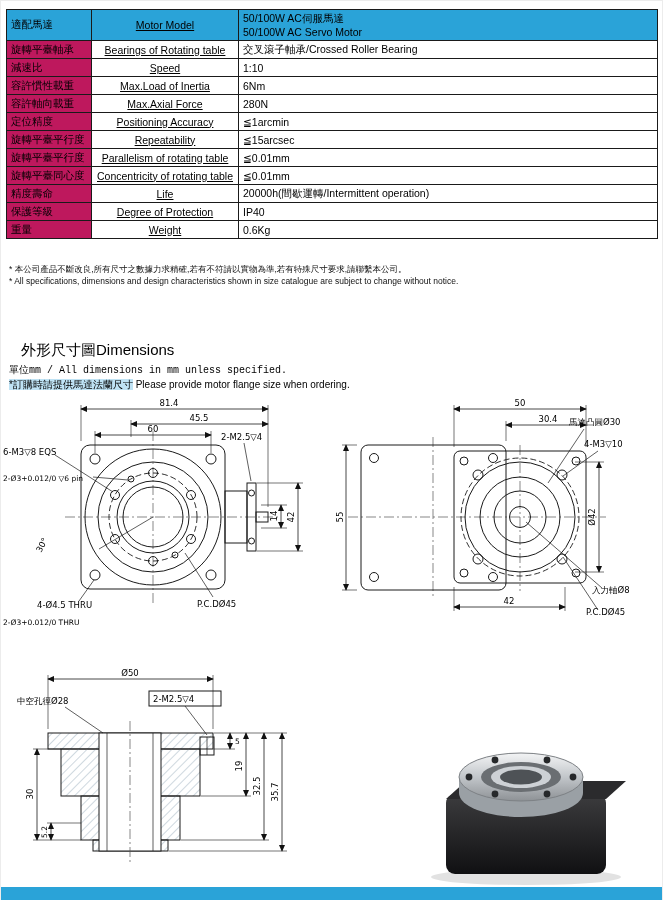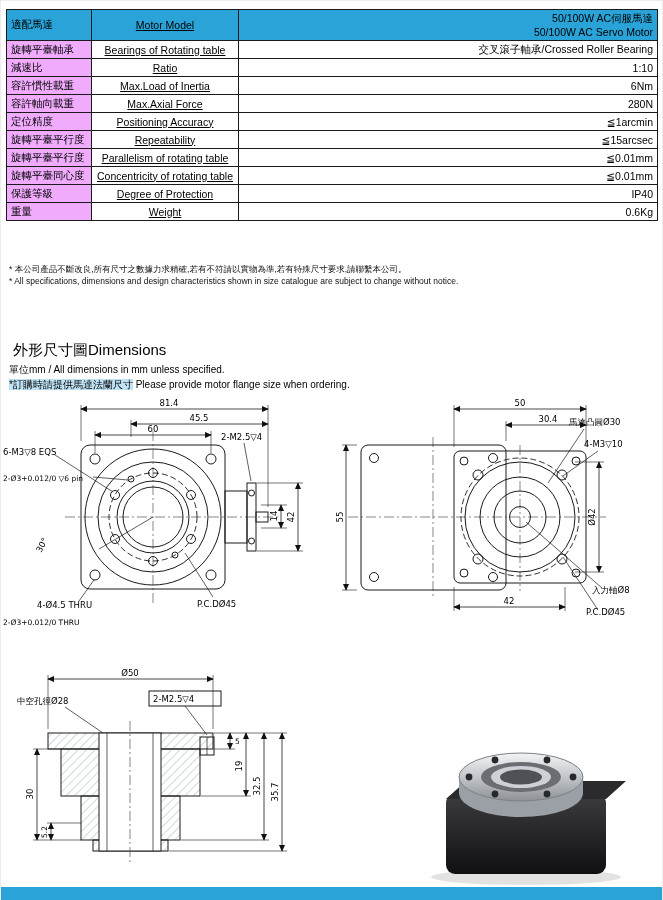--- a/index.html
+++ b/index.html
@@ -14,34 +14,34 @@
 
   
   table.spec{
     position:absolute;top:8px;left:5px;width:652px;
     border-collapse:collapse;table-layout:fixed;padding-left:28px;
   }
   table.spec td{
     border:1px solid #1a1a1a;padding:0 4px;height:17px;
     font-size:10.5px;background:#fff;overflow:hidden;white-space:nowrap;
   }
-  table.spec td.cn{background:#f0abfc;font-size:10.5px;}
+  table.spec td.cn{background:#be185d;font-size:10.5px;}
   table.spec td.en{text-align:center;text-decoration:underline;}
-  table.spec td.val{text-align:right;}
+  table.spec td.val{text-align:left;}
   table.spec tr.hdr td{background:#2aa3d8;height:30px;}
   table.spec tr.hdr td.val div{line-height:14px;}
 
   
   .note{position:absolute;left:8px;font-size:8.5px;color:#111;white-space:nowrap;}
   .cnnote{top:263px;}
   .ennote{top:275px;}
 
   
-  .sec-title{position:absolute;top:340px;left:12px;font-size:15px;color:#000;text-align:center;}
-  .unit-note{position:absolute;top:362px;left:8px;font-size:10px;}
+  .sec-title{position:absolute;top:340px;left:20px;font-size:15px;color:#000;text-align:center;}
+  .unit-note{position:absolute;top:362px;left:8px;font-size:10px;font-family:Liberation Mono, monospace;}
   .order-note{position:absolute;top:377px;left:8px;font-size:10px;}
   .order-note .hl{background:#bfe3f5;margin-top:8px;}
 
   
   svg.draw{position:absolute;}
   .drawA{left:0px;top:394px;width:335px;height:266px;}
   .drawB{left:335px;top:394px;width:328px;height:266px;}
   .drawC{left:2px;top:662px;width:330px;height:232px;}
   .photo{left:390px;top:698px;width:250px;height:190px;}
 
@@ -80,21 +80,21 @@
           <div>50/100W AC Servo Motor</div>
         </td>
       </tr>
       <tr>
         <td class="cn">旋轉平臺軸承</td>
         <td class="en">Bearings of Rotating table</td>
         <td class="val">交叉滾子軸承/Crossed Roller Bearing</td>
       </tr>
       <tr>
         <td class="cn">減速比</td>
-        <td class="en">Ratio</td>
+        <td class="en">Speed</td>
         <td class="val">1:10</td>
       </tr>
       <tr>
         <td class="cn">容許慣性載重</td>
         <td class="en">Max.Load of Inertia</td>
         <td class="val">6Nm</td>
       </tr>
       <tr>
         <td class="cn">容許軸向載重</td>
         <td class="en">Max.Axial Force</td>
@@ -112,20 +112,25 @@
       </tr>
       <tr>
         <td class="cn">旋轉平臺平行度</td>
         <td class="en">Parallelism of rotating table</td>
         <td class="val">≦0.01mm</td>
       </tr>
       <tr>
         <td class="cn">旋轉平臺同心度</td>
         <td class="en">Concentricity of rotating table</td>
         <td class="val">≦0.01mm</td>
+      </tr>
+      <tr>
+        <td class="cn">精度壽命</td>
+        <td class="en">Life</td>
+        <td class="val">20000h(間歇運轉/Intermittent operation)</td>
       </tr>
       <tr>
         <td class="cn">保護等級</td>
         <td class="en">Degree of Protection</td>
         <td class="val">IP40</td>
       </tr>
       <tr>
         <td class="cn">重量</td>
         <td class="en">Weight</td>
         <td class="val">0.6Kg</td>

